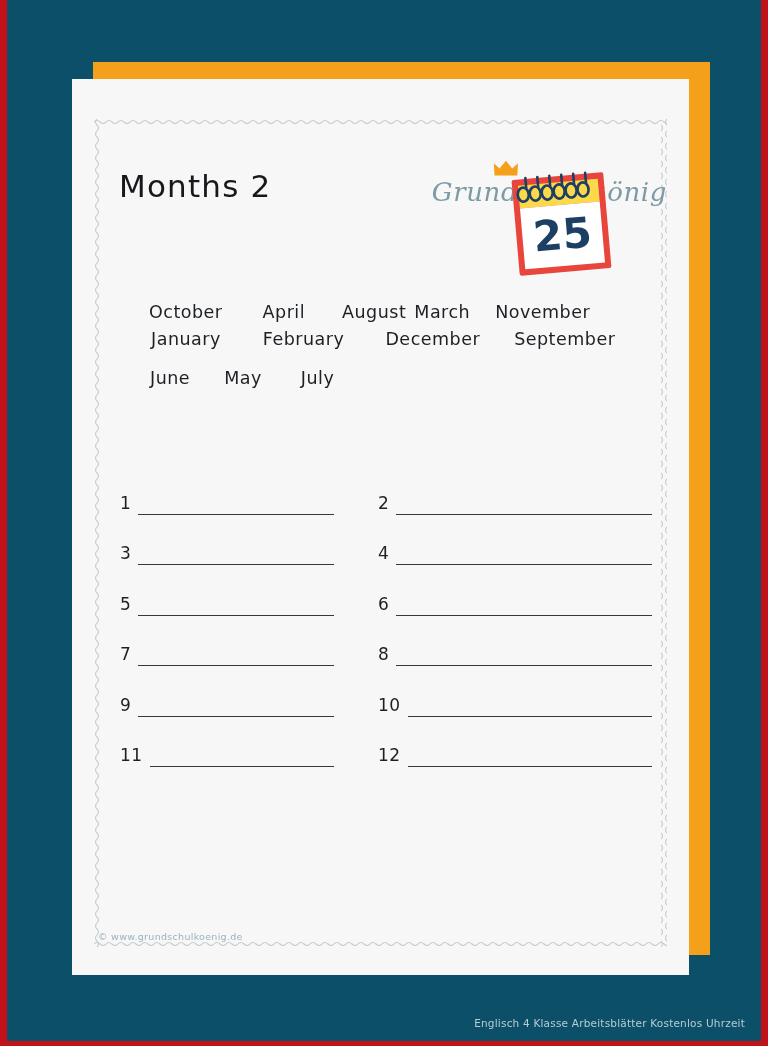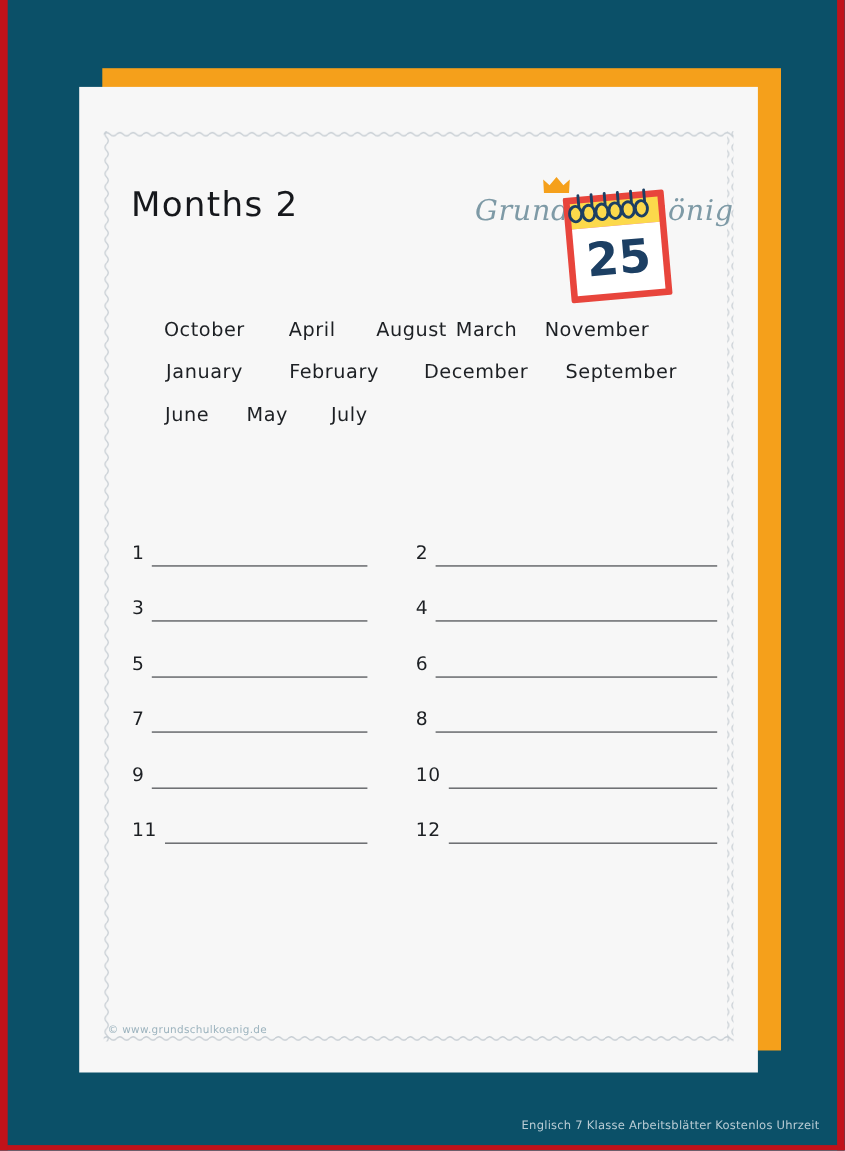--- a/index.html
+++ b/index.html
@@ -136,21 +136,21 @@
     display: flex;
     align-items: baseline;
     height: 39px;
   }
   .wb-word {
     font-size: 17.5px;
     color: #1d2024;
     letter-spacing: 0.5px;
     white-space: nowrap;
   }
-  .wb-row-1 .wb-word:nth-child(1) { margin-left: 17px; }
+  .wb-row-1 .wb-word:nth-child(1) { margin-left: 17px; margin-top: 12px; }
   .wb-row-1 .wb-word:nth-child(2) { margin-left: 40px; }
   .wb-row-1 .wb-word:nth-child(3) { margin-left: 37px; }
   .wb-row-1 .wb-word:nth-child(4) { margin-left: 8px; }
   .wb-row-1 .wb-word:nth-child(5) { margin-left: 25px; }
 
   .wb-row-2 .wb-word:nth-child(1) { margin-left: 19px; }
   .wb-row-2 .wb-word:nth-child(2) { margin-left: 42px; }
   .wb-row-2 .wb-word:nth-child(3) { margin-left: 41px; }
   .wb-row-2 .wb-word:nth-child(4) { margin-left: 34px; }
 
@@ -353,15 +353,15 @@
           <span class="ans-num">12</span>
           <span class="ans-line"></span>
         </div>
       </div>
     </div>
 
     <div id="paper-footer">© www.grundschulkoenig.de</div>
 
   </div>
 
-  <div id="bottom-caption">Englisch 7 Klasse Arbeitsblätter Kostenlos Uhrzeit</div>
+  <div id="bottom-caption">Englisch 4 Klasse Arbeitsblätter Kostenlos Uhrzeit</div>
 
 </div>
 
 </body></html>

